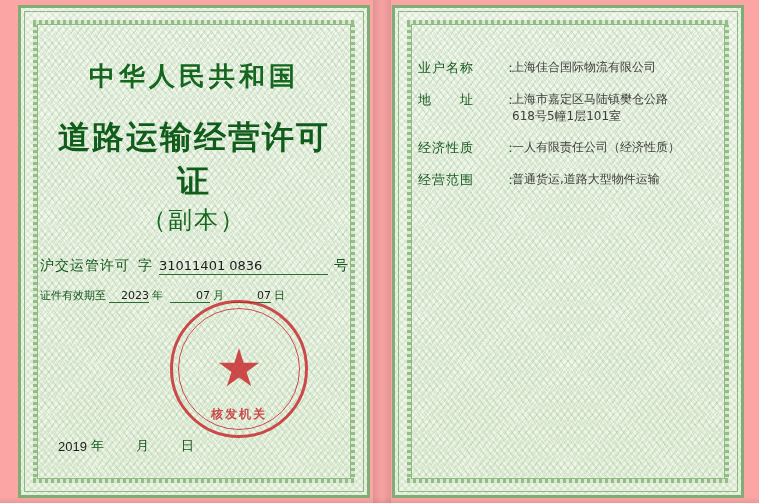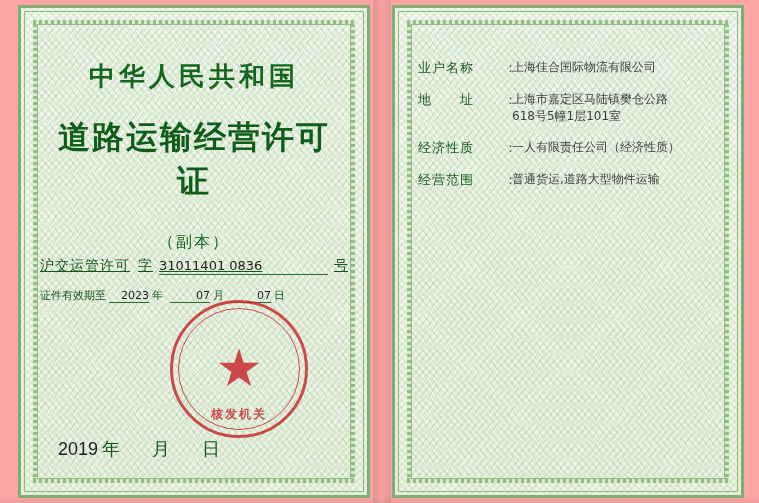--- a/index.html
+++ b/index.html
@@ -86,38 +86,37 @@
   }
   .title-main {
     margin-top: 22px;
     font-family: "DejaVu Serif", "Liberation Serif", serif;
     font-size: 32px;
     font-weight: bold;
     letter-spacing: 2px;
     color: #0f5c1b;
   }
   .title-sub {
-    margin-top: 28px;
     font-family: Liberation Mono, monospace;
-    font-size: 16px;
+    font-size: 24px;
     color: #15671f;
     letter-spacing: 2px;
   }
 
   .field-row {
     position: absolute;
     left: 22px;
     right: 22px;
     display: flex;
     align-items: flex-end;
     font-size: 13px;
     color: #14551c;
     font-family: "DejaVu Sans", sans-serif;
   }
-  #license-no-row { top: 252px; text-decoration: underline; }
+  #license-no-row { top: 252px; }
   #license-no-row .lbl { font-size: 14px; letter-spacing: 1px; }
   #license-no-row .val {
     flex: 1;
     margin: 0 6px;
     border-bottom: 1px solid #2b6c30;
     text-align: left;
     padding-bottom: 1px;
     font-size: 13px;
     color: #1c1c1c;
     font-family: "DejaVu Sans", sans-serif;
@@ -173,21 +172,21 @@
   }
   .seal-top-text { top: 12px; font-size: 11px; letter-spacing: 3px; }
   .seal-bottom-text { bottom: 12px; font-size: 12px; letter-spacing: 2px; }
 
   #issue-date-row {
     position: absolute;
     left: 40px;
     top: 432px;
     display: flex;
     align-items: flex-end;
-    font-size: 18px;
+    font-size: 13px;
     color: #14551c;
   }
   #issue-date-row .y {
     border-bottom: 1px solid transparent;
     color: #1c1c1c;
     margin-right: 2px;
   }
   #issue-date-row .u { margin: 0 12px 0 2px; }
   #issue-date-row .blank { display: inline-block; width: 18px; }
 

